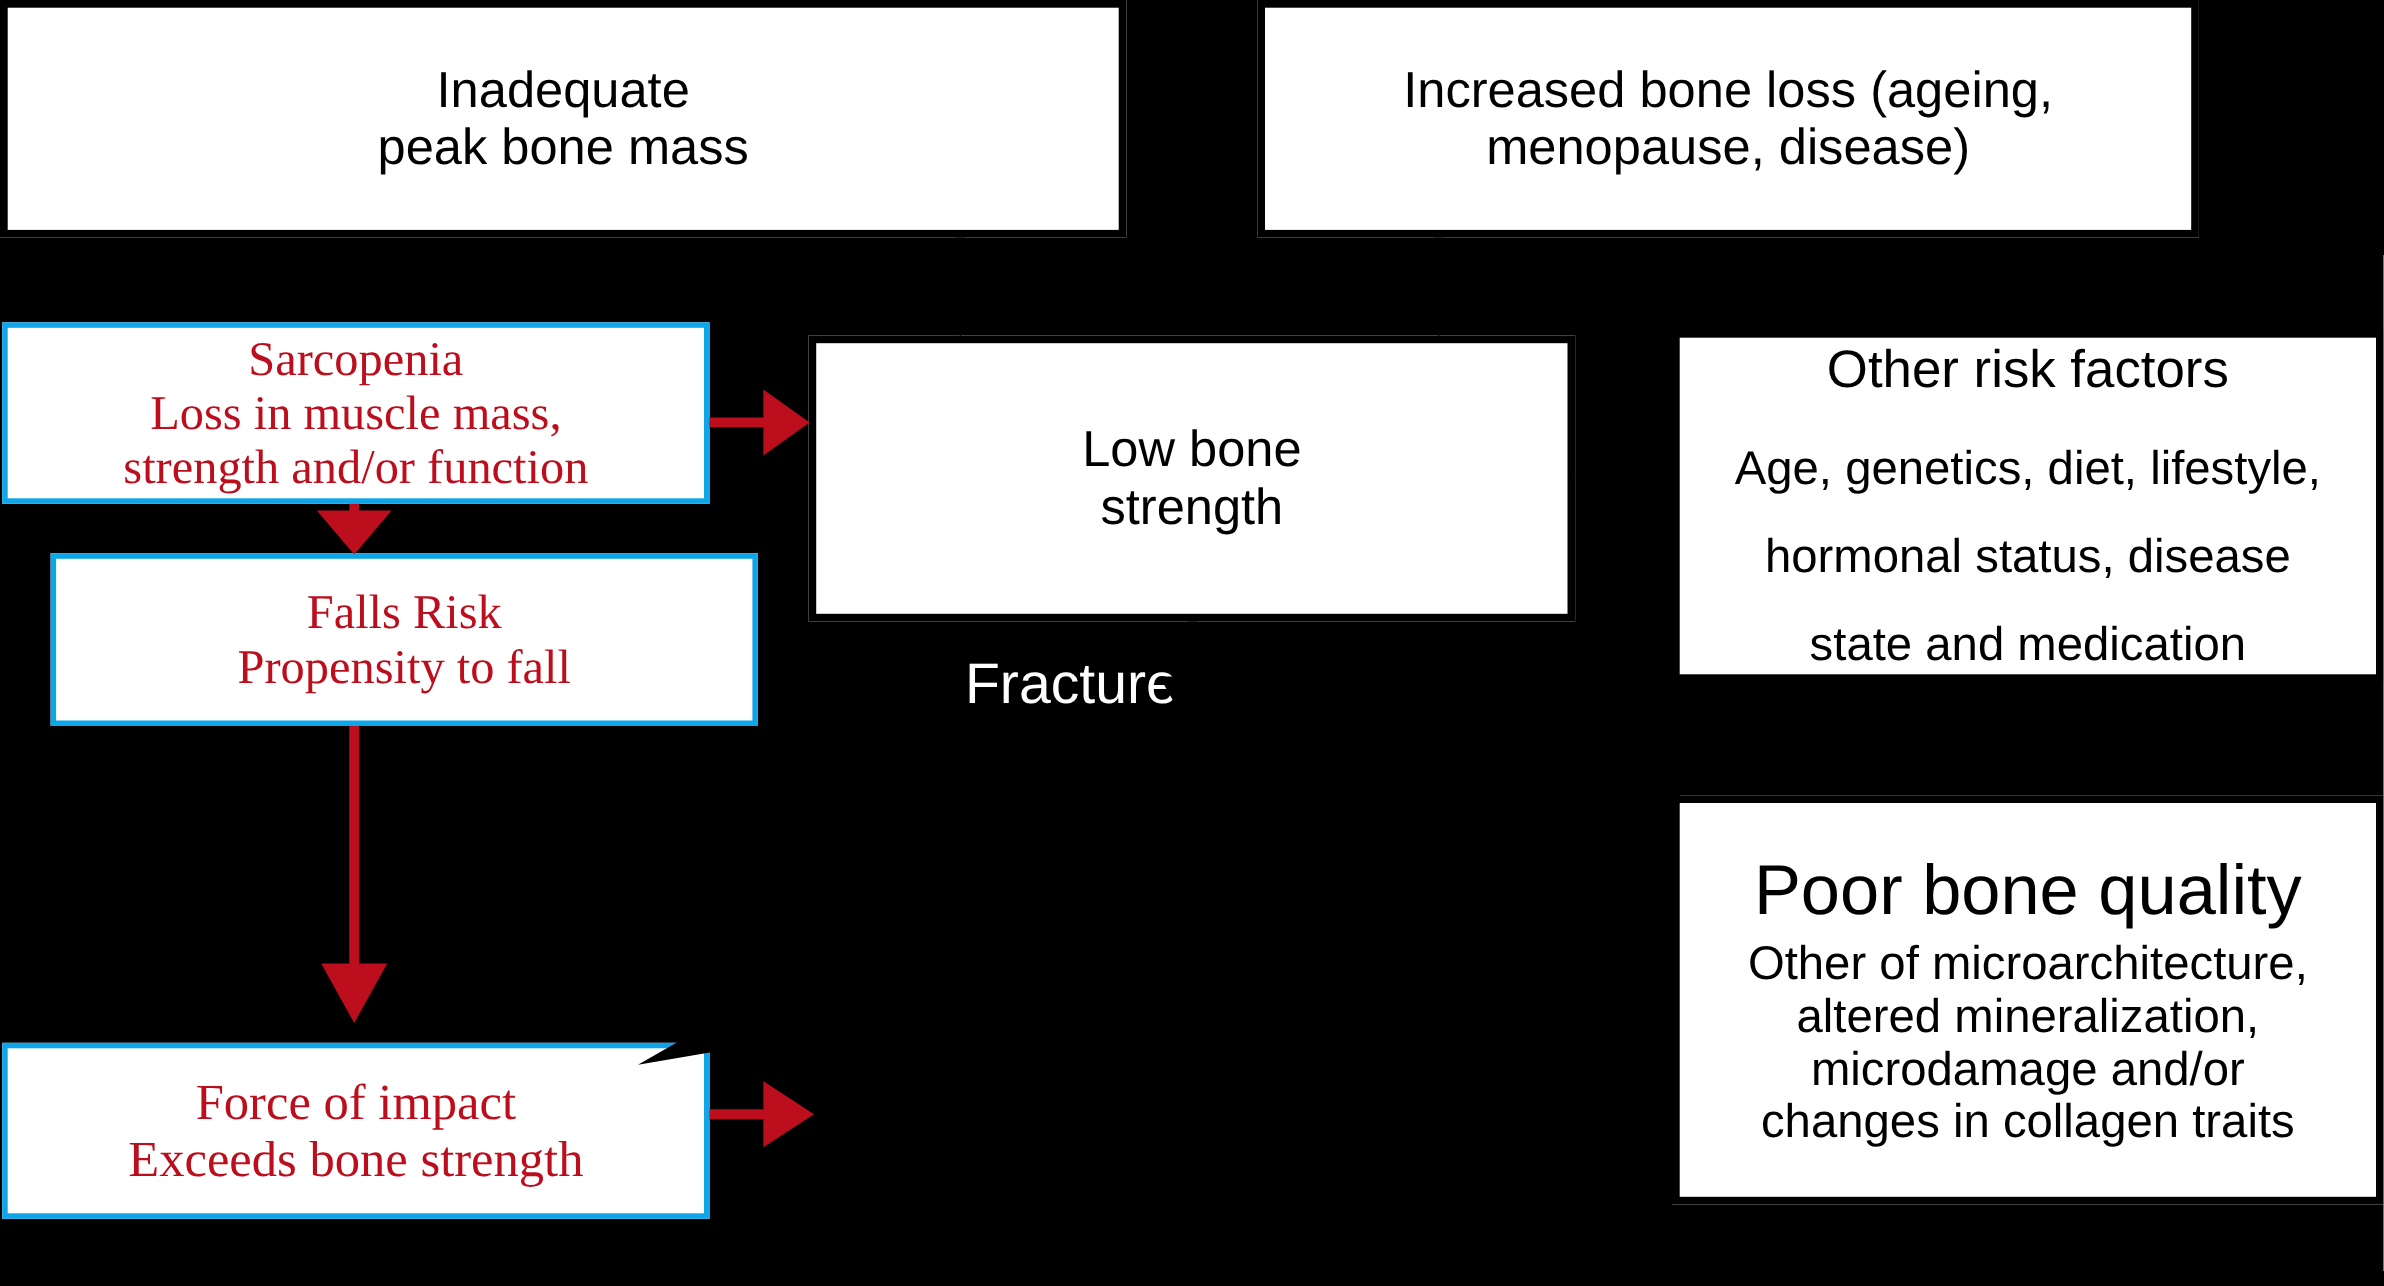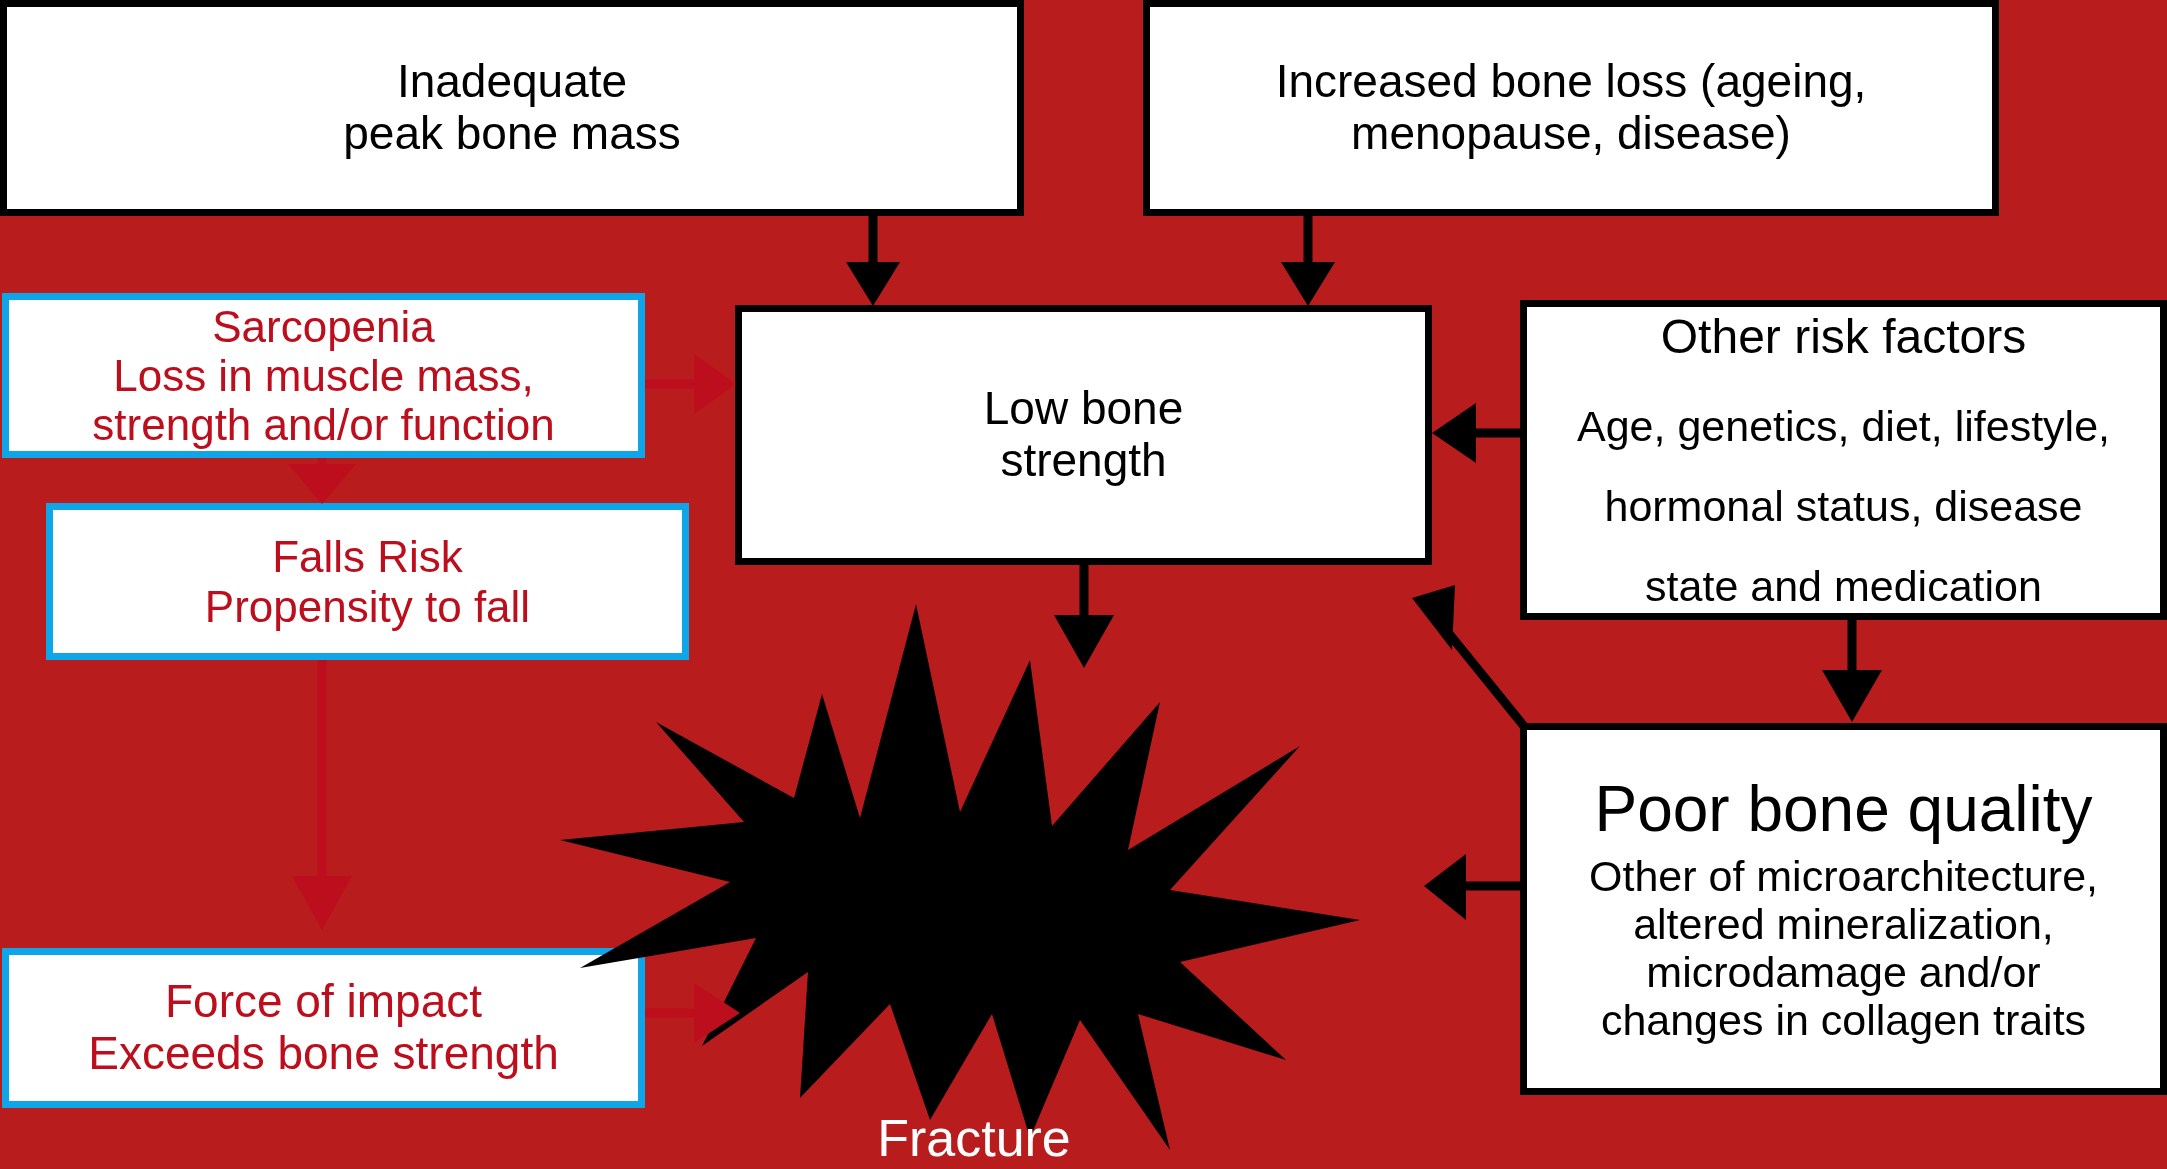--- a/index.html
+++ b/index.html
@@ -1,36 +1,36 @@
 <!DOCTYPE html>
 <html><head>
 <meta charset="utf-8">
 <style>
   html,body{margin:0;padding:0;background:#ffffff;}
   body{font-family:"Liberation Sans", sans-serif;}
   #stage{
     position:relative;
     width:2167px;
     height:1169px;
-    background:#b91c1c;
+    background:#000000;
     overflow:hidden;
   }
   .box{
     position:absolute;
     box-sizing:border-box;
     background:#ffffff;
     display:flex;
     flex-direction:column;
     align-items:center;
     justify-content:center;
     text-align:center;
     line-height:1.12;
   }
   .box.black{ border:7px solid #000000; color:#000000; }
-  .box.red{ border:7px solid #0ea5e9; color:#BC0E1C; }
+  .box.red{ border:5px solid #0ea5e9; color:#BC0E1C;font-family:Liberation Serif, serif; }
 
   .t-title{ display:block; }
   .t-line{ display:block; }
 
   
   #box-peak-bone-mass{ left:0px;  top:0px;   width:1024px; height:216px; font-size:46px; }
   #box-bone-loss    { left:1143px;top:0px;   width:856px; height:216px; font-size:46px; }
 
   #box-low-bone-strength{ left:735px; top:305px; width:697px; height:260px; font-size:46px; }
 
@@ -44,22 +44,22 @@
 
   #box-sarcopenia{ left:2px; top:293px; width:643px; height:165px; font-size:44px; }
   #box-falls-risk{ left:2px; top:503px; width:643px; height:157px; font-size:44px;margin-left:44px; }
   #box-force-impact{ left:2px; top:948px; width:643px; height:160px; font-size:46px; }
 
   
   #arrows{ position:absolute; left:0; top:0; width:2167px; height:1169px; pointer-events:none; }
   #burst { position:absolute; left:560px; top:590px; width:800px; height:560px; }
   #burst-label{
     position:absolute;
-    left:560px; top:606px; width:800px; height:560px;
-    display:flex; align-items:flex-end; justify-content:center;
+    left:560px; top:590px; width:800px; height:560px;
+    display:flex; align-items:flex-start; justify-content:center;
     color:#ffffff; font-size:52px;
     pointer-events:none;
   }
   #burst-label span{ transform: translate(14px, 2px); }
 </style>
 </head>
 <body>
 
 <div id="stage">
 

